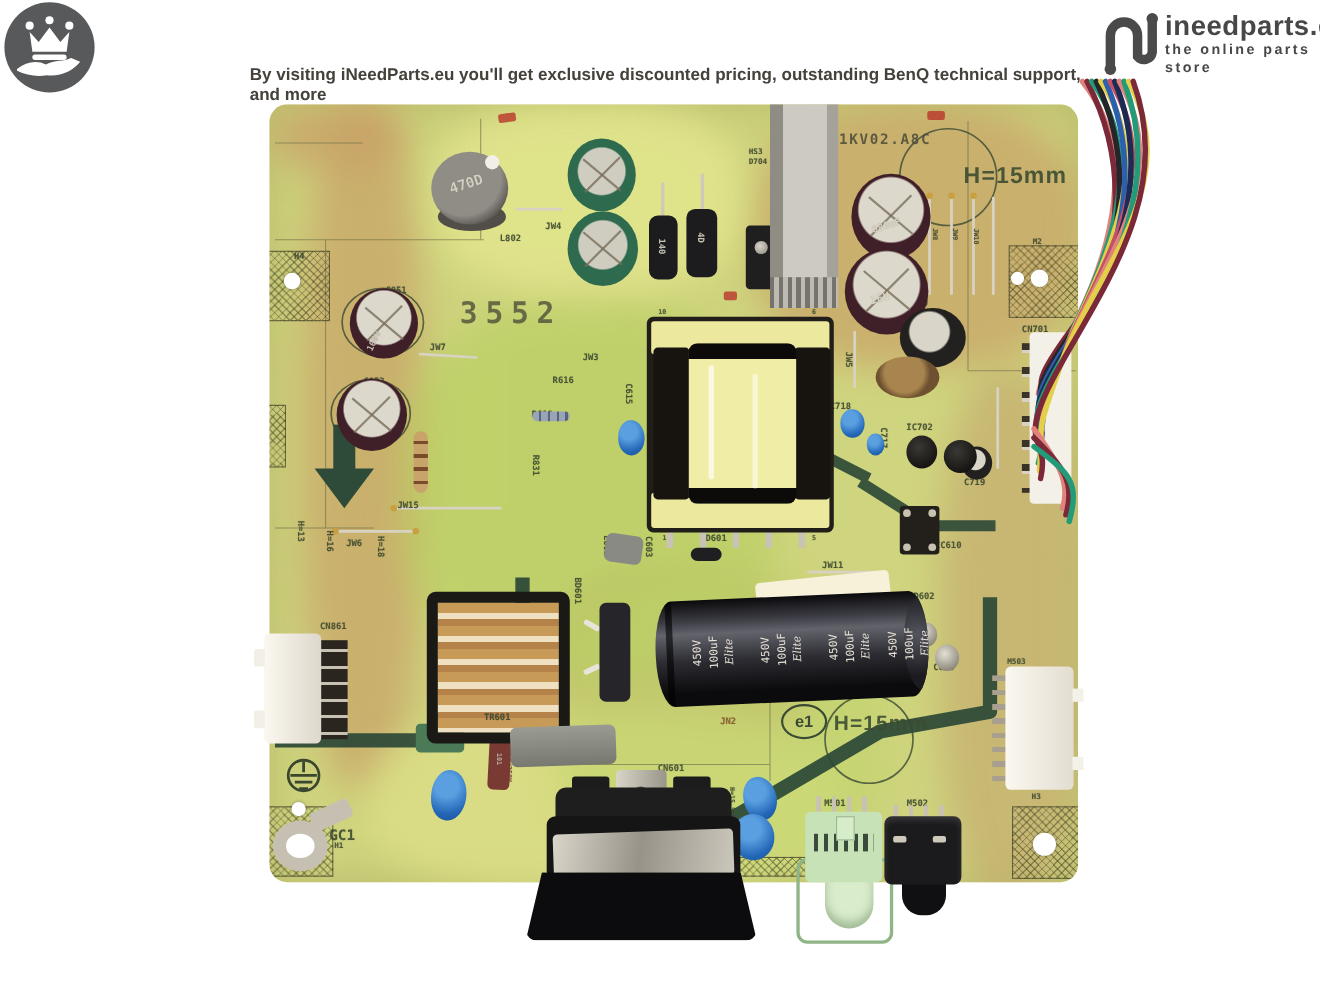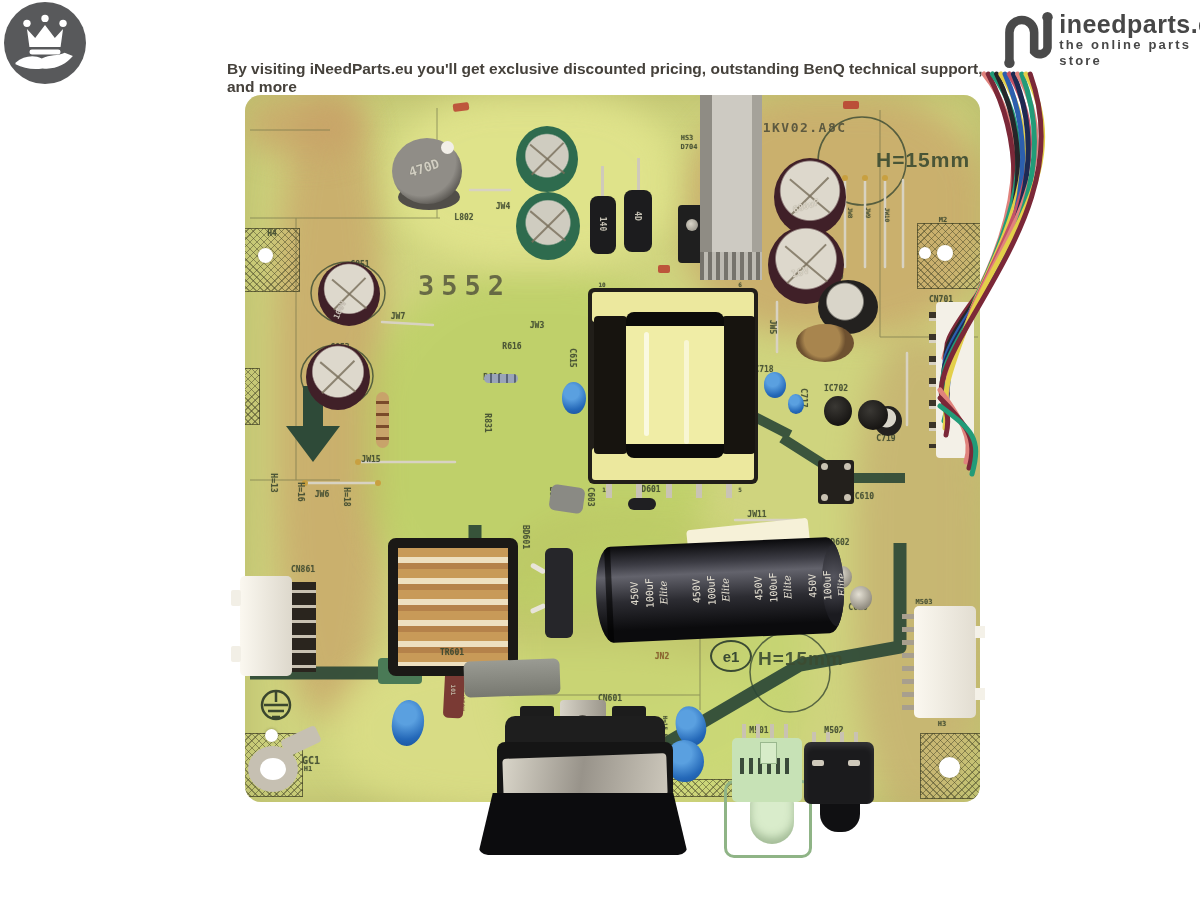--- a/index.html
+++ b/index.html
@@ -505,21 +505,21 @@
       <span class="lbl" style="left: 489px; top: 654px; transform: translate(-50%, -50%);">C601</span>
       <span class="lbl" style="left: 662px; top: 656px; color: rgb(138, 90, 40); transform: translate(-50%, -50%);">JN2</span>
       <span class="lbl" style="left: 924px; top: 602px; font-size: 7px; transform: translate(-50%, -50%);">M503</span>
       <span class="lbl" style="left: 942px; top: 724px; font-size: 7px; transform: translate(-50%, -50%);">H3</span>
       <span class="lbl" style="left: 610px; top: 698px; transform: translate(-50%, -50%);">CN601</span>
       <span class="lbl" style="left: 631px; top: 710px; font-size: 7px; transform: translate(-50%, -50%);">N</span>
       <span class="lbl" style="left: 759px; top: 730px; transform: translate(-50%, -50%);">M501</span>
       <span class="lbl" style="left: 834px; top: 730px; transform: translate(-50%, -50%);">M502</span>
       <span class="lbl" style="left: 543px; top: 723px; font-size: 6px; transform: translate(-50%, -50%) rotate(90deg);">H=15.5mm</span>
       <span class="lbl" style="left: 665px; top: 730px; font-size: 6px; transform: translate(-50%, -50%) rotate(90deg);">H=15.5mm</span>
-      <span class="lbl" style="left: 311px; top: 760px; font-size: 10px; transform: translate(-50%, -50%);">GC1</span>
+      <span class="lbl" style="left: 311px; top: 760px; font-size: 13px; transform: translate(-50%, -50%);">GC1</span>
       <span class="lbl" style="left: 308px; top: 769px; font-size: 7px; transform: translate(-50%, -50%);">H1</span>
       <span class="lbl" style="left: 687px; top: 138px; font-size: 7px; transform: translate(-50%, -50%);">HS3</span>
       <span class="lbl" style="left: 689px; top: 147px; font-size: 7px; transform: translate(-50%, -50%);">D704</span>
       <span class="lbl" style="left: 850px; top: 213px; font-size: 6px; transform: translate(-50%, -50%) rotate(90deg);">JW8</span>
       <span class="lbl" style="left: 868px; top: 213px; font-size: 6px; transform: translate(-50%, -50%) rotate(90deg);">JW9</span>
       <span class="lbl" style="left: 887px; top: 215px; font-size: 6px; transform: translate(-50%, -50%) rotate(90deg);">JW10</span>
       <span class="lbl" style="left: 602px; top: 284px; font-size: 6px; transform: translate(-50%, -50%);">10</span>
       <span class="lbl" style="left: 740px; top: 284px; font-size: 6px; transform: translate(-50%, -50%);">6</span>
       <span class="lbl" style="left: 604px; top: 489px; font-size: 6px; transform: translate(-50%, -50%);">1</span>
       <span class="lbl" style="left: 740px; top: 489px; font-size: 6px; transform: translate(-50%, -50%);">5</span>

